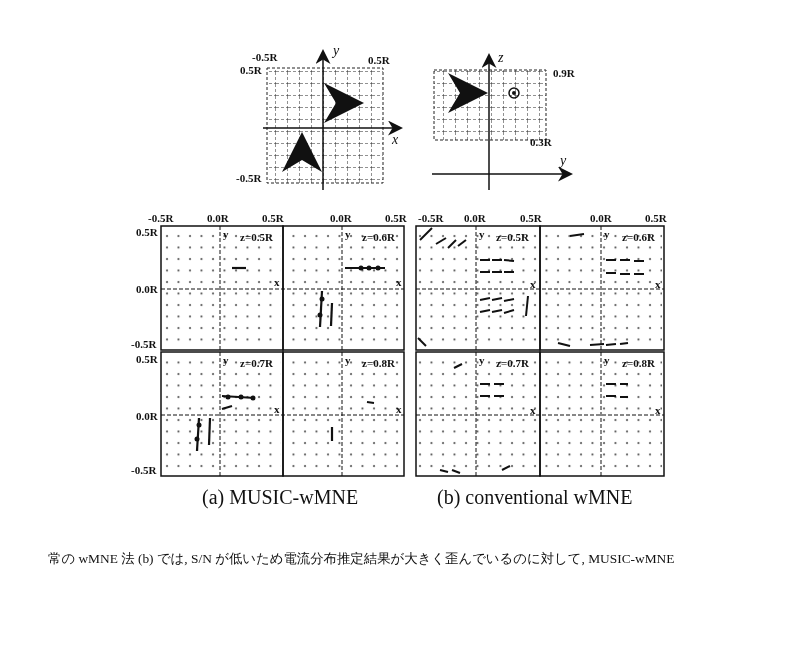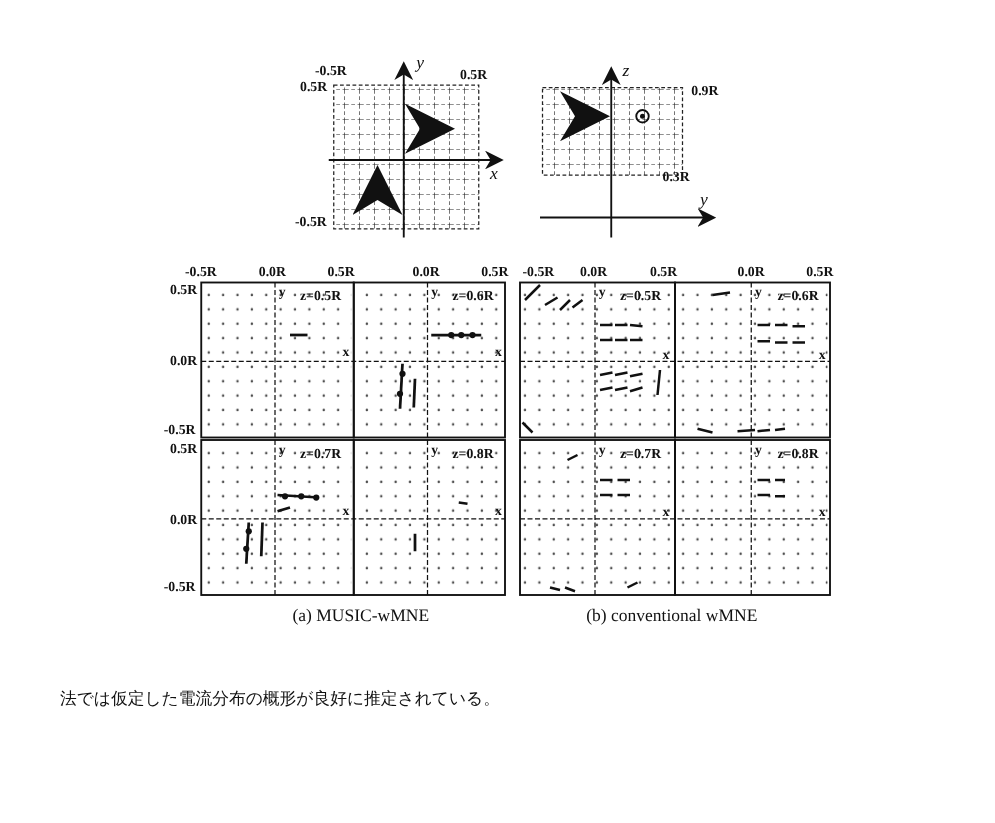--- a/index.html
+++ b/index.html
@@ -1,19 +1,19 @@
 <!DOCTYPE html>
 <html><head>
 <meta charset="utf-8">
 <style>
   html,body{margin:0;padding:0;background:#fff;}
   body{width:796px;height:658px;position:relative;overflow:hidden;font-family:"Liberation Serif","DejaVu Serif",serif;color:#111;}
   .abs{position:absolute;font-family:Liberation Serif, serif;}
   .lbl{font-size:11px;font-weight:bold;white-space:nowrap;}
-  .cap{font-size:14px;white-space:nowrap;margin-left:32px;}
+  .cap{font-size:20px;white-space:nowrap;}
   .caption{position:absolute;left:48px;top:548px;width:720px;font-size:13.4px;line-height:21px;white-space:nowrap;}
   svg{position:absolute;left:0;top:0;}
 </style>
 </head>
 <body>
 
 <div>
   <svg width="796" height="658">
     <defs>
       <pattern id="grid1" width="12" height="12" patternUnits="userSpaceOnUse">
@@ -210,14 +210,14 @@
   <span class="abs lbl" style="left:530px;top:278px;">x</span>
   <span class="abs lbl" style="left:655px;top:278px;">x</span>
   <span class="abs lbl" style="left:530px;top:404px;">x</span>
   <span class="abs lbl" style="left:655px;top:404px;">x</span>
 </div>
 
 <span class="abs cap" style="left:202px;top:486px;">(a) MUSIC-wMNE</span>
 <span class="abs cap" style="left:437px;top:486px;">(b) conventional wMNE</span>
 
 <div class="caption">
-  <div>法では仮定した電流分布の概形が良好に推定されている。</div>
+  <div>常の wMNE 法 (b) では, S/N が低いため電流分布推定結果が大きく歪んでいるのに対して, MUSIC-wMNE</div>
 </div>
 
 </body></html>

